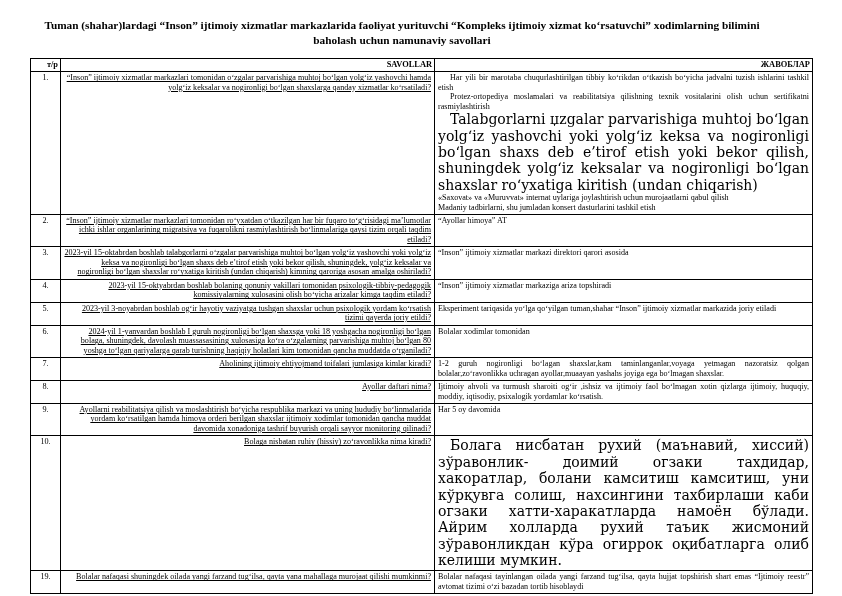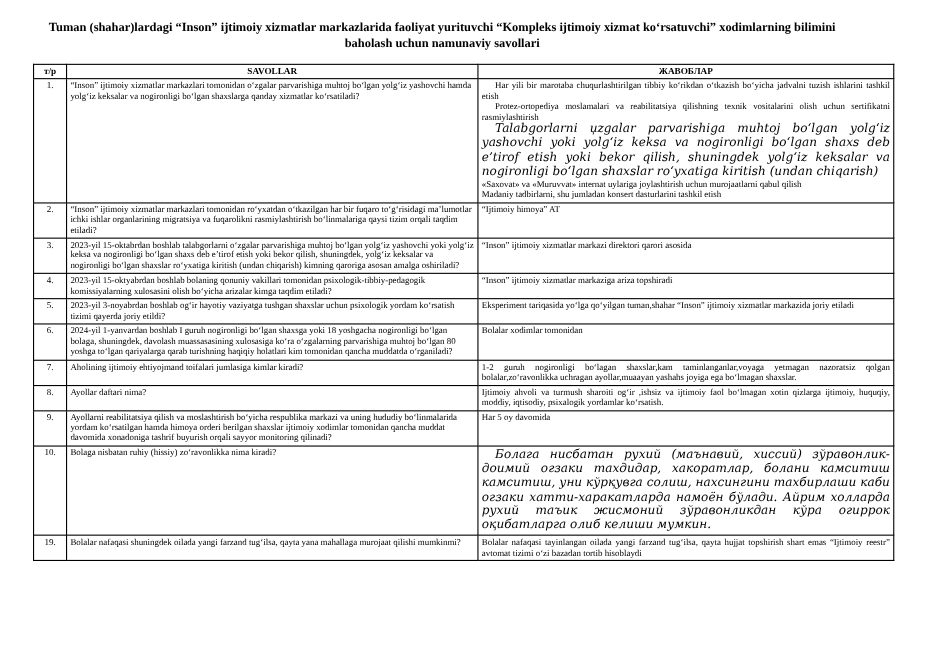--- a/index.html
+++ b/index.html
@@ -39,48 +39,48 @@
   }
   table.qa col.c1 { width: 30px; }
   table.qa col.c2 { width: 374px; }
   table.qa col.c3 { width: 378px; }
   table.qa th, table.qa td {
     border: 1px solid #000000;
     vertical-align: top;
     padding: 1px 3px 2px 3px;
   }
   table.qa thead th {
-    text-align: center;
+    text-align: right;
     font-weight: bold;
     font-size: 8.4px;
     padding: 1px 2px 2px 2px;
     vertical-align: middle;
   }
   td.num {
     text-align: center;
     font-size: 8.2px;
     padding-top: 1px;
   }
   td.q {
-    text-align: left;
+    text-align: right;
+    text-decoration: underline;
   }
   td.a {
     text-align: justify;
     margin-top: 28px;
   }
   .just {
     text-align: justify;
   }
   .indent {
     text-indent: 12px;
   }
   .uz-cyr {
     font-family: "DejaVu Serif", "Liberation Serif", serif;
-    font-size: 11px;
-    font-style: italic;
+    font-size: 14px;
   }
   p {
     margin: 0;
   }
   p + p {
     margin-top: 0px;
   }
 </style>
 </head>
 <body>
@@ -111,21 +111,21 @@
             <p class="indent just">Protez-ortopediya moslamalari va reabilitatsiya qilishning texnik vositalarini olish uchun sertifikatni rasmiylashtirish</p>
             <p class="indent just uz-cyr indent">Talabgorlarni џzgalar parvarishiga muhtoj bo‘lgan yolg‘iz yashovchi yoki yolg‘iz keksa va nogironligi bo‘lgan shaxs deb e’tirof etish yoki bekor qilish, shuningdek yolg‘iz keksalar va nogironligi bo‘lgan shaxslar ro‘yxatiga kiritish (undan chiqarish)</p>
             <p class="just">«Saxovat» va «Muruvvat» internat uylariga joylashtirish uchun murojaatlarni qabul qilish</p>
             <p class="just">Madaniy tadbirlarni, shu jumladan konsert dasturlarini tashkil etish</p>
           </td>
         </tr>
         <tr>
           <td class="num">2.</td>
           <td class="q">“Inson” ijtimoiy xizmatlar markazlari tomonidan ro‘yxatdan o‘tkazilgan har bir fuqaro to‘g‘risidagi ma’lumotlar ichki ishlar organlarining migratsiya va fuqarolikni rasmiylashtirish bo‘linmalariga qaysi tizim orqali taqdim etiladi?</td>
           <td class="a">
-            <p class="just">“Ijtimoiy himoya” AT</p>
+            <p class="just">“Ayollar himoya” AT</p>
           </td>
         </tr>
         <tr>
           <td class="num">3.</td>
           <td class="q">2023-yil 15-oktabrdan boshlab talabgorlarni o‘zgalar parvarishiga muhtoj bo‘lgan yolg‘iz yashovchi yoki yolg‘iz keksa va nogironligi bo‘lgan shaxs deb e’tirof etish yoki bekor qilish, shuningdek, yolg‘iz keksalar va nogironligi bo‘lgan shaxslar ro‘yxatiga kiritish (undan chiqarish) kimning qaroriga asosan amalga oshiriladi?</td>
           <td class="a">
             <p class="just">“Inson” ijtimoiy xizmatlar markazi direktori qarori asosida</p>
           </td>
         </tr>
         <tr>

